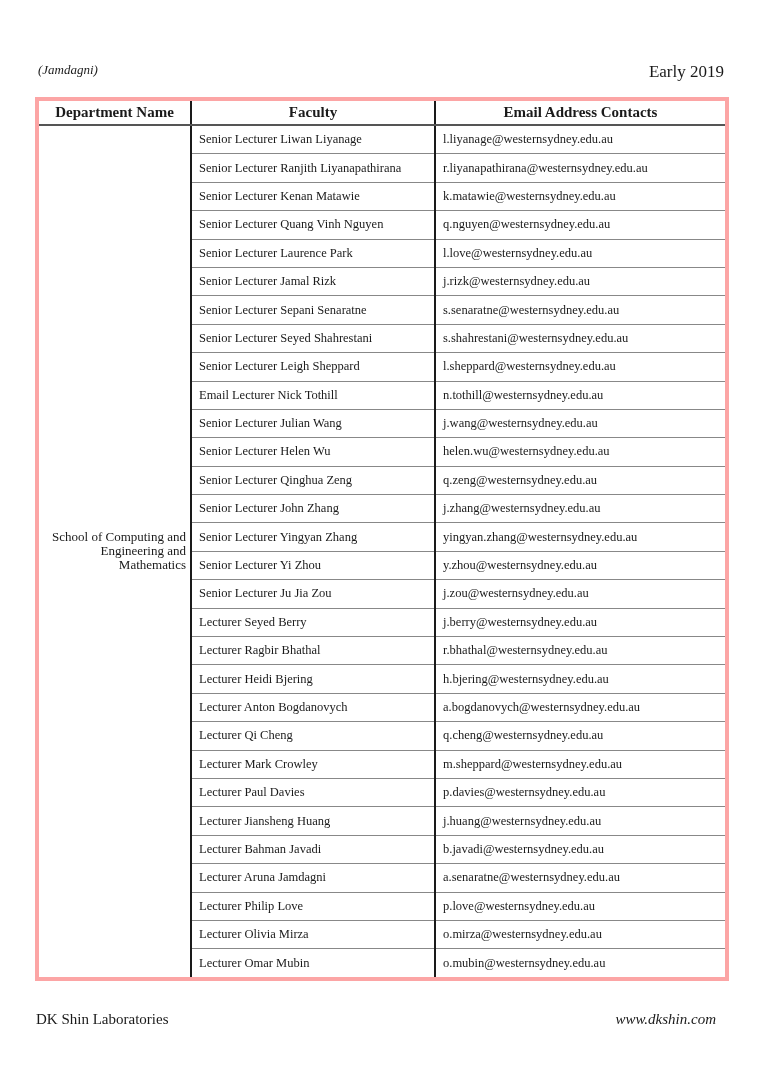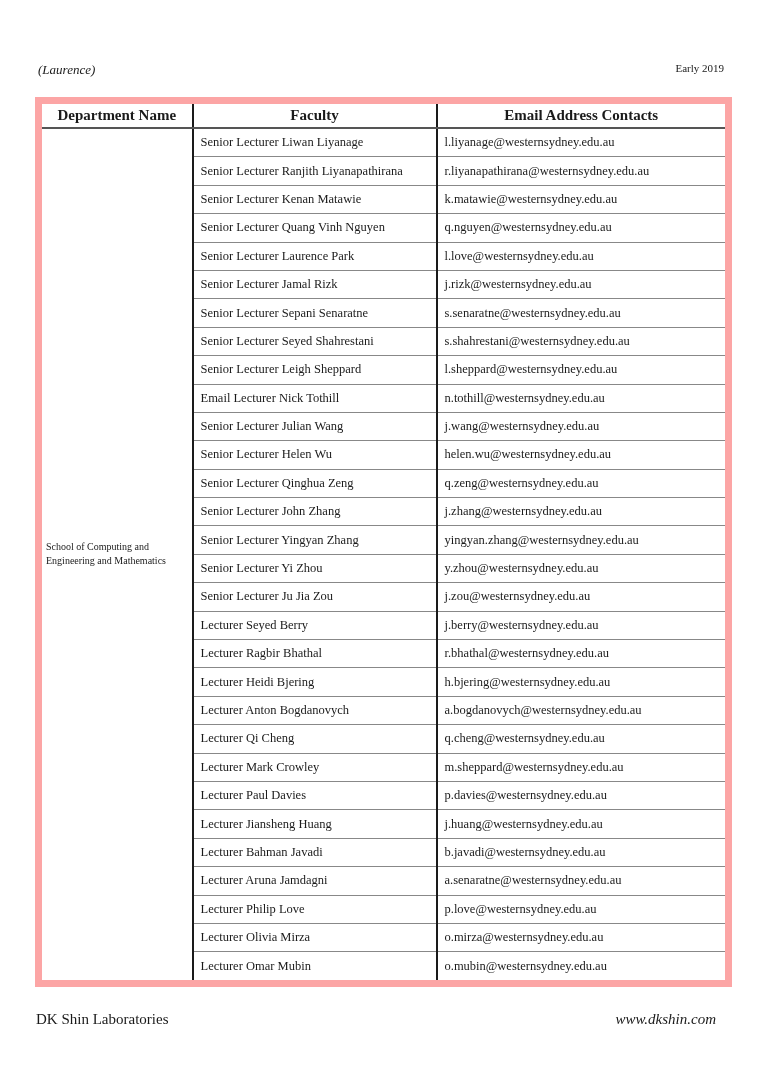--- a/index.html
+++ b/index.html
@@ -19,29 +19,29 @@
       position: absolute;
       left: 38px;
       top: 62px;
       font-size: 13px;
       font-style: italic;
     }
     .running-head-right {
       position: absolute;
       right: 36px;
       top: 62px;
-      font-size: 11px;
+      font-size: 17px;
     }
     table.contacts {
       position: absolute;
       left: 35px;
       top: 97px;
       width: 690px;
       border-collapse: collapse;
-      border: 7px solid #fca5a5;
+      border: 4px solid #fca5a5;
       table-layout: fixed;
     }
     table.contacts col.c1 { width: 154px; }
     table.contacts col.c2 { width: 244px; }
     table.contacts col.c3 { width: 292px; }
     table.contacts th {
       height: 23px;
       font-size: 15px;
       font-weight: bold;
       text-align: center;
@@ -56,25 +56,25 @@
       font-size: 12.5px;
       padding: 0 0 0 7px;
       border-bottom: 1px solid #888;
       border-right: 2px solid #1a1a1a;
       white-space: nowrap;
       overflow: hidden;
       vertical-align: middle;
     }
     table.contacts td.email { border-right: none; }
     table.contacts td.dept {
-      text-align: left;
+      text-align: right;
       padding: 0 4px;
       white-space: normal;
       line-height: 14px;
-      font-size: 10px;
+      font-size: 13px;
       border-bottom: none;
     }
     table.contacts tr:last-child td { border-bottom: none; }
     .footer-left {
       position: absolute;
       left: 36px;
       top: 1011px;
       font-size: 15px;
       font-family: Liberation Serif, serif;
     }
@@ -82,21 +82,21 @@
       position: absolute;
       right: 44px;
       top: 1011px;
       font-size: 15px;
       font-style: italic;
     }
   </style>
 </head>
 <body>
 
-<div class="running-head-left">(Laurence)</div>
+<div class="running-head-left">(Jamdagni)</div>
 <div class="running-head-right">Early 2019</div>
 
 <table class="contacts">
   <colgroup>
     <col class="c1">
       <col class="c2">
       <col class="c3">
   </colgroup>
   <thead>
     <tr>

